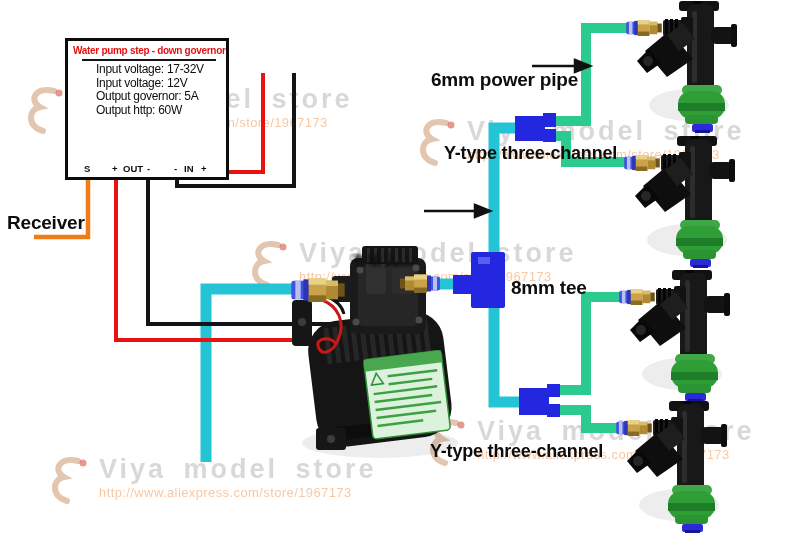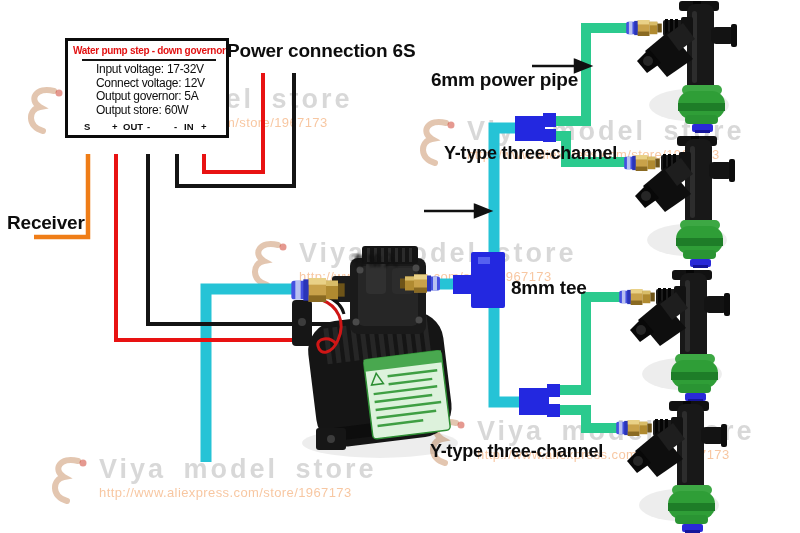--- a/index.html
+++ b/index.html
@@ -11,21 +11,21 @@
        z-index:3;letter-spacing:-0.2px;line-height:1.15}
   #lbl-power   {left:227px;top:40px;font-size:19px}
   #lbl-pipe6   {left:431px;top:69px;font-size:19px}
   #lbl-ytop    {left:444px;top:143px}
   #lbl-pipe8   {left:331px;top:184px;font-size:19px}
   #lbl-tee     {left:511px;top:277px;font-size:19px}
   #lbl-receiver{left:7px;top:212px;font-size:19px}
   #lbl-tank    {left:78px;top:461px}
   #lbl-ybottom {left:430px;top:441px}
   
-  #controller{position:absolute;left:65px;top:38px;width:164px;height:100px;
+  #controller{position:absolute;left:65px;top:38px;width:164px;height:142px;
               border:3px solid #0b0b0b;background:#fff;z-index:3}
   #controller .ttl{color:var(--c-title-red,#e21212);font-size:10px;font-weight:bold;
                    white-space:nowrap;padding:4px 0 0 5px;letter-spacing:-0.3px}
   #controller .divider{height:2px;background:#141414;margin:3px 10px 2px 14px}
   #controller .spec{font-size:12px;font-weight:normal;color:#0d0d0d;padding-left:28px;
                     line-height:13.5px;letter-spacing:-0.3px;white-space:nowrap}
   .term{position:absolute;bottom:3px;font-size:9.5px;font-weight:bold;color:#0d0d0d}
   .t0{left:16px}.t1{left:44px}.t2{left:55px}.t3{left:79px}.t4{left:106px}.t5{left:116px}.t6{left:133px}
   
   #marking{position:absolute;left:352px;top:252px;z-index:3;font-size:14px;font-weight:bold;
@@ -256,33 +256,32 @@
     <use href="#sprinkler" x="637" y="1" width="100" height="132"></use>
     <use href="#sprinkler" x="635" y="136" width="100" height="132"></use>
     <use href="#sprinkler" x="630" y="270" width="100" height="132"></use>
     <use href="#sprinkler" x="627" y="401" width="100" height="132"></use>
   </svg>
 
   <div id="controller">
     <div class="ttl">Water pump step - down governor</div>
     <div class="divider"></div>
     <div class="spec">Input voltage: 17-32V</div>
-    <div class="spec">Connect voltage: 12V</div>
+    <div class="spec">Input voltage: 12V</div>
     <div class="spec">Output governor: 5A</div>
-    <div class="spec">Output store: 60W</div>
+    <div class="spec">Output http: 60W</div>
     <span class="term t0">S</span>
     <span class="term t1">+</span>
     <span class="term t2">OUT</span>
     <span class="term t3">-</span>
     <span class="term t4">-</span>
     <span class="term t5">IN</span>
     <span class="term t6">+</span>
   </div>
 
-  <div class="lbl" id="lbl-power">Power connection 6S</div>
   <div class="lbl" id="lbl-pipe6">6mm power pipe</div>
   <div class="lbl" id="lbl-ytop">Y-type three-channel</div>
   <div class="lbl" id="lbl-tee">8mm tee</div>
   <div class="lbl" id="lbl-receiver">Receiver</div>
   <div class="lbl" id="lbl-ybottom">Y-type three-channel</div>
 
   <div id="marking">有输入</div>
 </div>
 
 </body></html>

